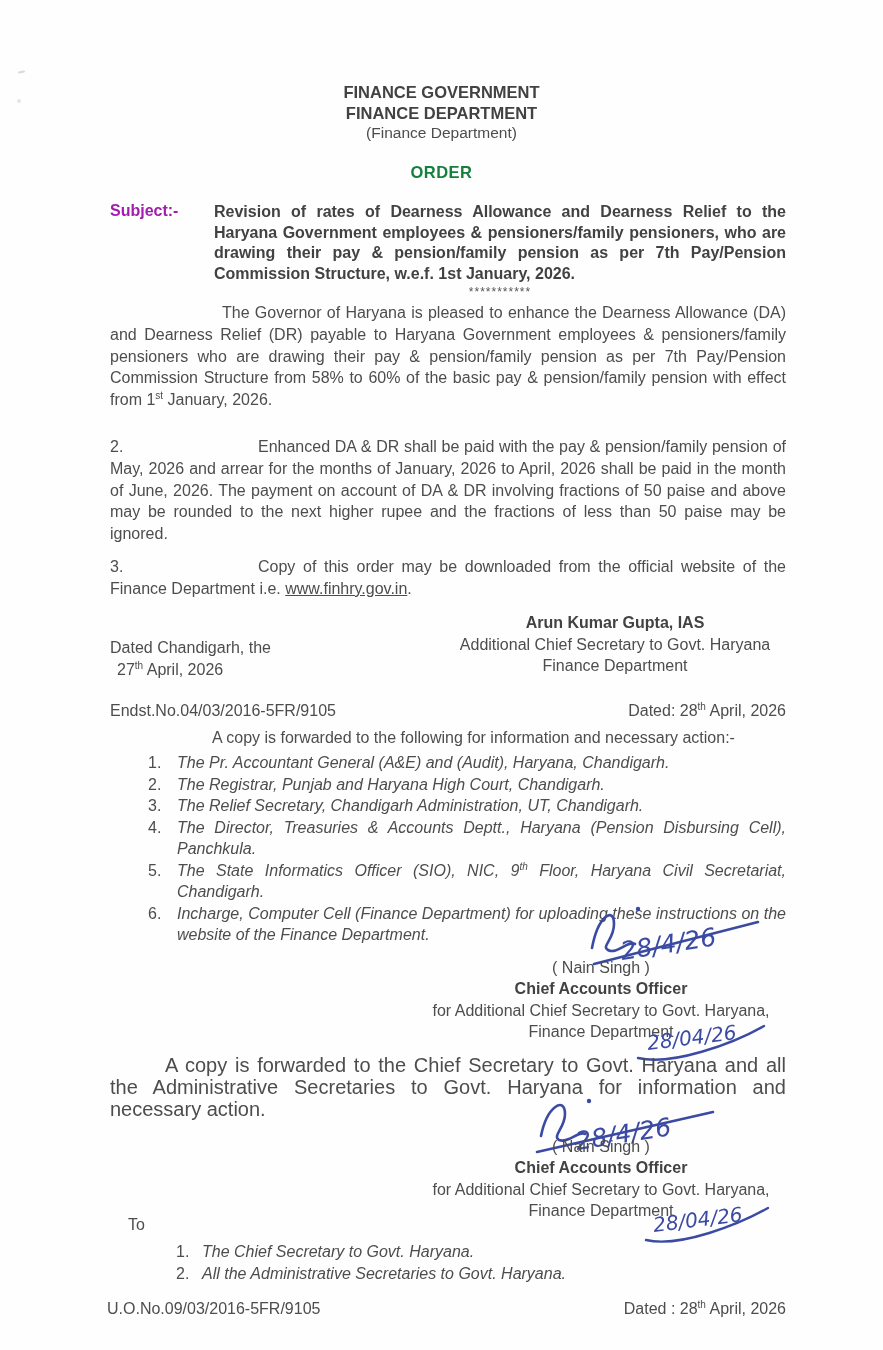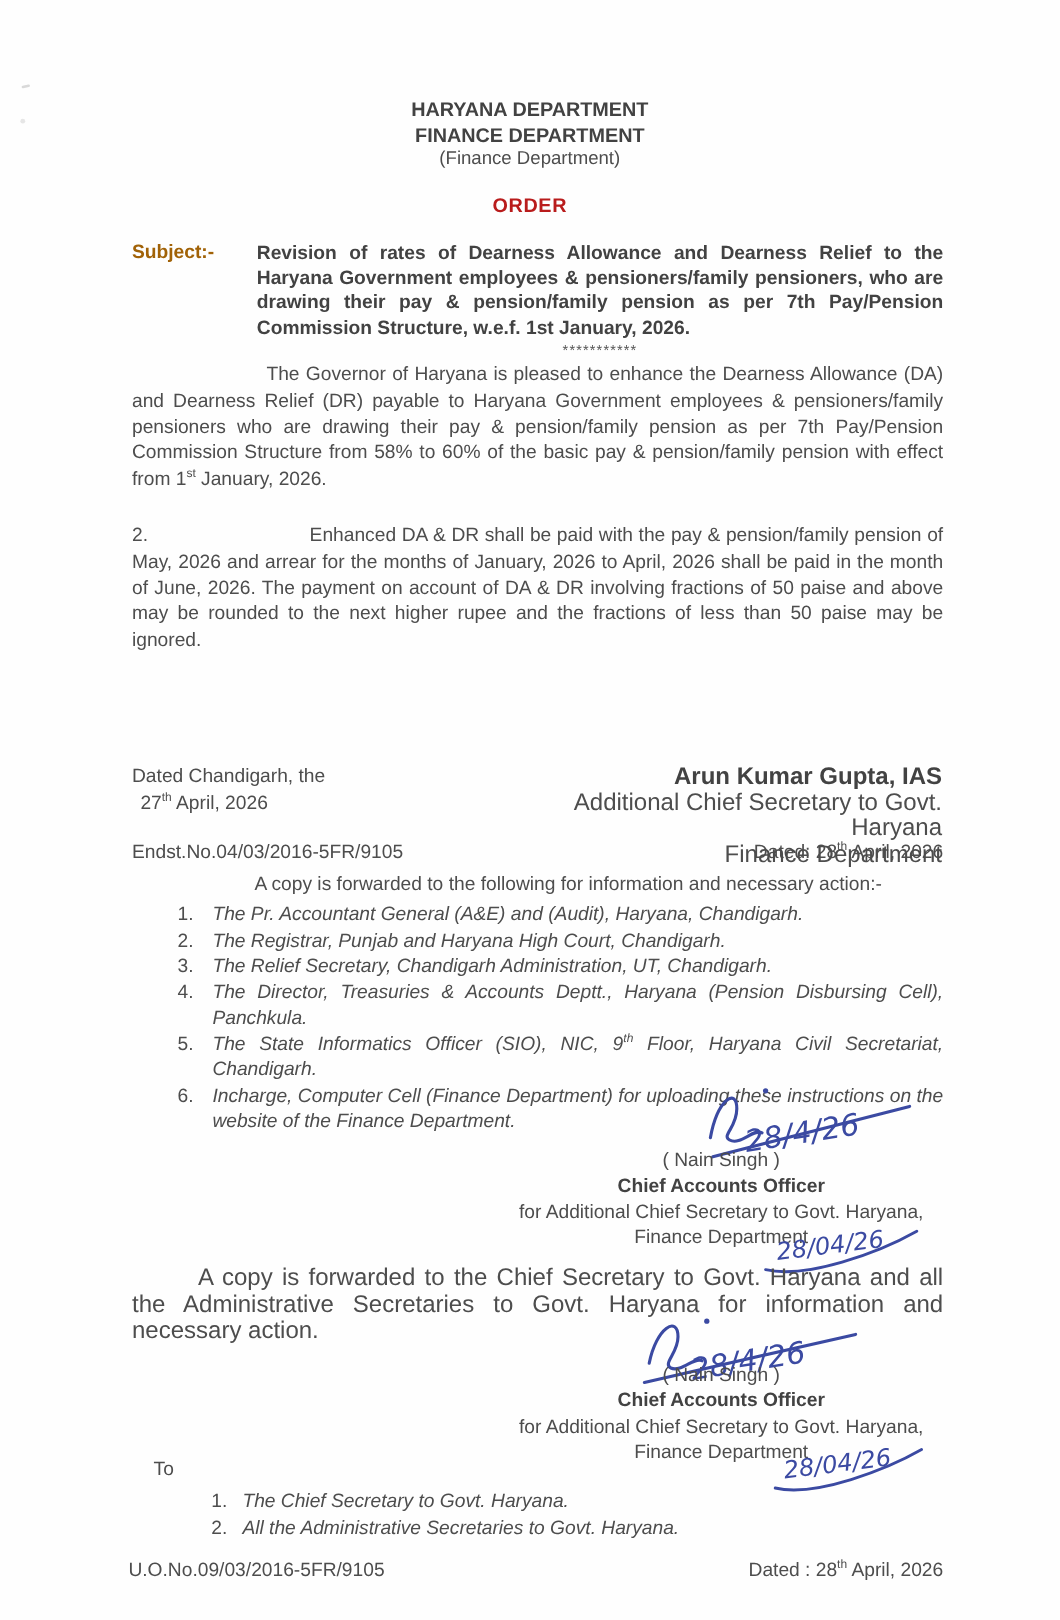--- a/index.html
+++ b/index.html
@@ -11,39 +11,39 @@
     color:#4d4d4d;
     overflow:hidden;
   }
   sup{font-size:10px;line-height:0;vertical-align:super;}
   .u{text-decoration:underline;}
 
   
   .doc-header{position:absolute;top:82px;left:0;width:100%;text-align:center;line-height:20.5px;}
   .doc-header .h1{font-weight:bold;font-size:16.5px;color:#424242;}
   .doc-header .h3{font-size:15.5px;}
-  .order-title{position:absolute;top:163px;left:0;width:100%;text-align:center;font-weight:bold;font-size:16.5px;letter-spacing:.5px;color:#b91c1c;}
+  .order-title{position:absolute;top:163px;left:0;width:100%;text-align:center;font-weight:bold;font-size:16.5px;letter-spacing:.5px;color:#15803d;}
 
   
   .subject-row{position:absolute;top:202px;left:110px;width:676px;display:flex;}
-  .subject-label{width:104px;flex:none;font-weight:bold;font-size:16px;color:#a16207;}
+  .subject-label{width:104px;flex:none;font-weight:bold;font-size:16px;color:#a21caf;}
   .subject-body{flex:1;}
   .subject-text{font-weight:bold;font-size:16px;line-height:20.6px;text-align:justify;color:#424242;}
   .stars{text-align:center;font-size:12px;letter-spacing:1px;margin-top:1px;color:#555;}
 
   
   .para{position:absolute;left:110px;width:676px;margin:0;font-size:16px;line-height:21.8px;text-align:justify;}
   .pnum{display:inline-block;}
   .para-intro .pnum{width:112px;}
   .para-num .pnum{width:148px;}
 
   
   .signoff-left{position:absolute;top:637px;left:110px;font-size:16px;line-height:21.5px;}
   .signoff-left .l2{padding-left:7px;}
-  .signoff-right{position:absolute;top:637px;left:445px;width:340px;text-align:right;font-size:20px;line-height:21.5px;}
+  .signoff-right{position:absolute;top:612px;left:445px;width:340px;text-align:center;font-size:16px;line-height:21.5px;}
   .signoff-right .name{font-weight:bold;color:#424242;}
 
   .endst-row{position:absolute;top:702px;left:110px;width:676px;font-size:16px;}
   .endst-no{position:absolute;left:0;top:0;}
   .endst-date{position:absolute;right:0;top:0;}
 
   .fwd1{position:absolute;top:729px;left:212px;font-size:16px;}
 
   
   .dist-list{position:absolute;top:752px;left:148px;width:638px;font-size:16px;line-height:21.5px;}
@@ -77,39 +77,40 @@
 </style>
 </head>
 <body>
 
 <div class="page">
 
   <div class="artifact a1"></div>
   <div class="artifact a2"></div>
 
   <header class="doc-header">
-    <div class="h1">HARYANA DEPARTMENT</div>
+    <div class="h1">FINANCE GOVERNMENT</div>
     <div class="h1">FINANCE DEPARTMENT</div>
     <div class="h3">(Finance Department)</div>
   </header>
 
   <div class="order-title">ORDER</div>
 
   <div class="subject-row">
     <div class="subject-label">Subject:-</div>
     <div class="subject-body">
       <div class="subject-text">Revision of rates of Dearness Allowance and Dearness Relief to the Haryana Government employees &amp; pensioners/family pensioners, who are drawing their pay &amp; pension/family pension as per 7th Pay/Pension Commission Structure, w.e.f. 1st January, 2026.</div>
       <div class="stars">***********</div>
     </div>
   </div>
 
   <p class="para para-intro" style="top:302px"><span class="pnum"></span><span>The Governor of Haryana is pleased to enhance the Dearness Allowance (DA) and Dearness Relief (DR) payable to Haryana Government employees &amp; pensioners/family pensioners who are drawing their pay &amp; pension/family pension as per 7th Pay/Pension Commission Structure from 58% to 60% of the basic pay &amp; pension/family pension with effect from 1<sup>st</sup> January, 2026.</span></p>
 
   <p class="para para-num" style="top:436px"><span class="pnum">2.</span><span>Enhanced DA &amp; DR shall be paid with the pay &amp; pension/family pension of May, 2026 and arrear for the months of January, 2026 to April, 2026 shall be paid in the month of June, 2026. The payment on account of DA &amp; DR involving fractions of 50 paise and above may be rounded to the next higher rupee and the fractions of less than 50 paise may be ignored.</span></p>
 
+  <p class="para para-num" style="top:556px"><span class="pnum">3.</span><span>Copy of this order may be downloaded from the official website of the Finance Department i.e. <span class="u">www.finhry.gov.in</span>.</span></p>
 
   <div class="signoff-left">
     <div class="l1">Dated Chandigarh, the</div>
     <div class="l2">27<sup>th</sup> April, 2026</div>
   </div>
 
   <div class="signoff-right">
     <div class="name">Arun Kumar Gupta, IAS</div>
     <div>Additional Chief Secretary to Govt. Haryana</div>
     <div>Finance Department</div>

